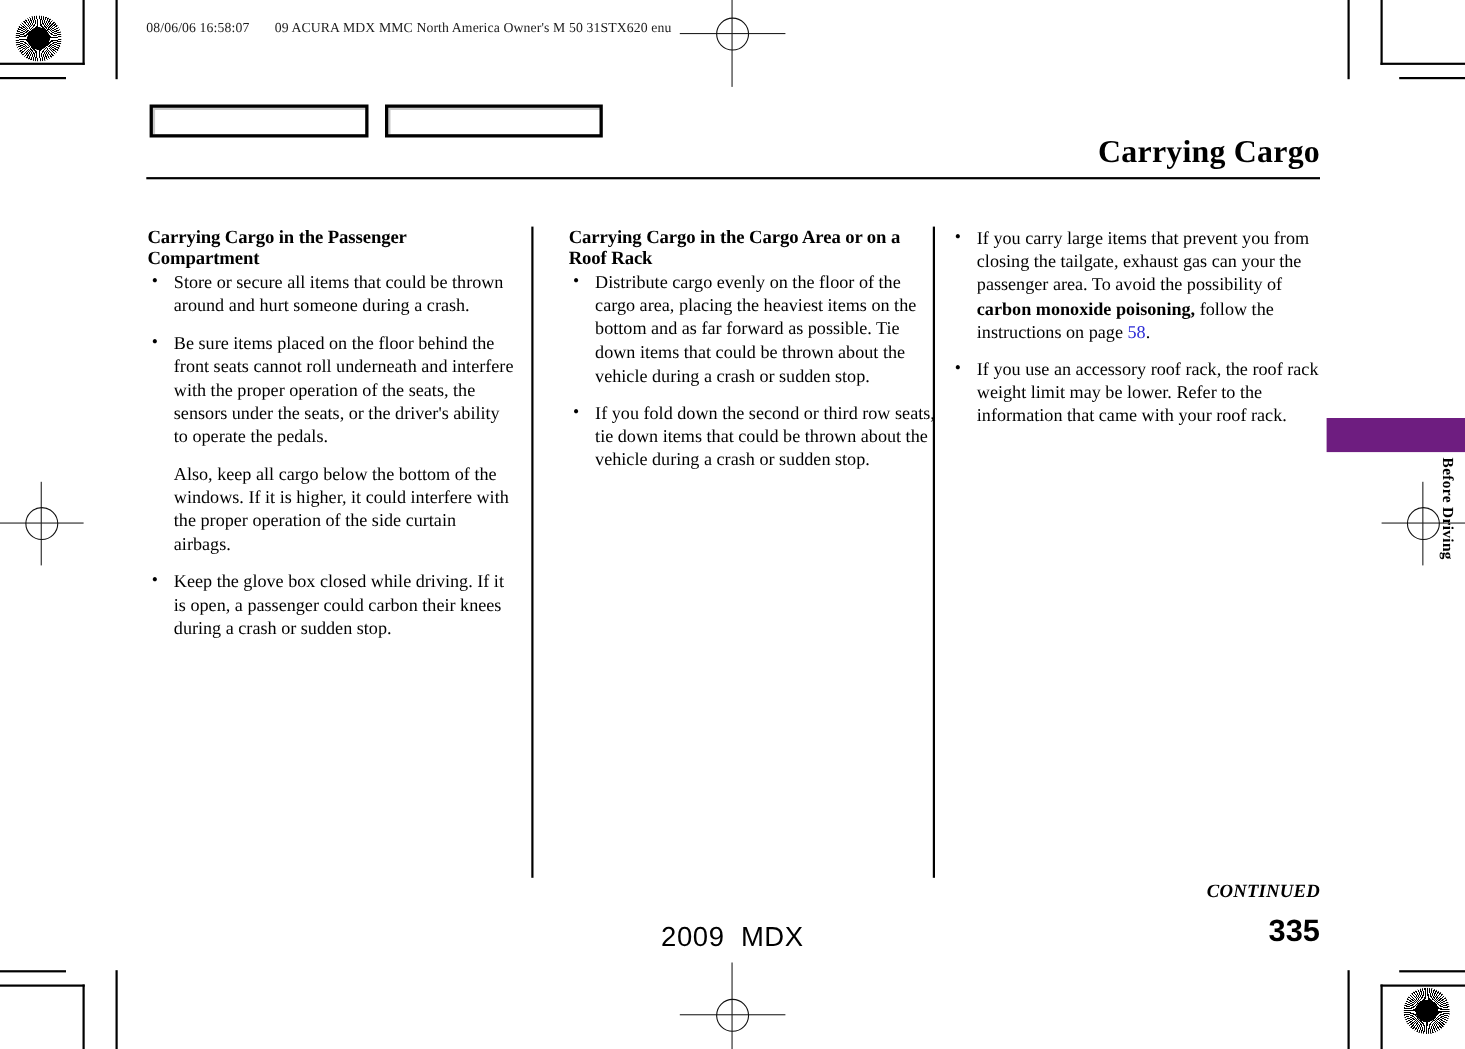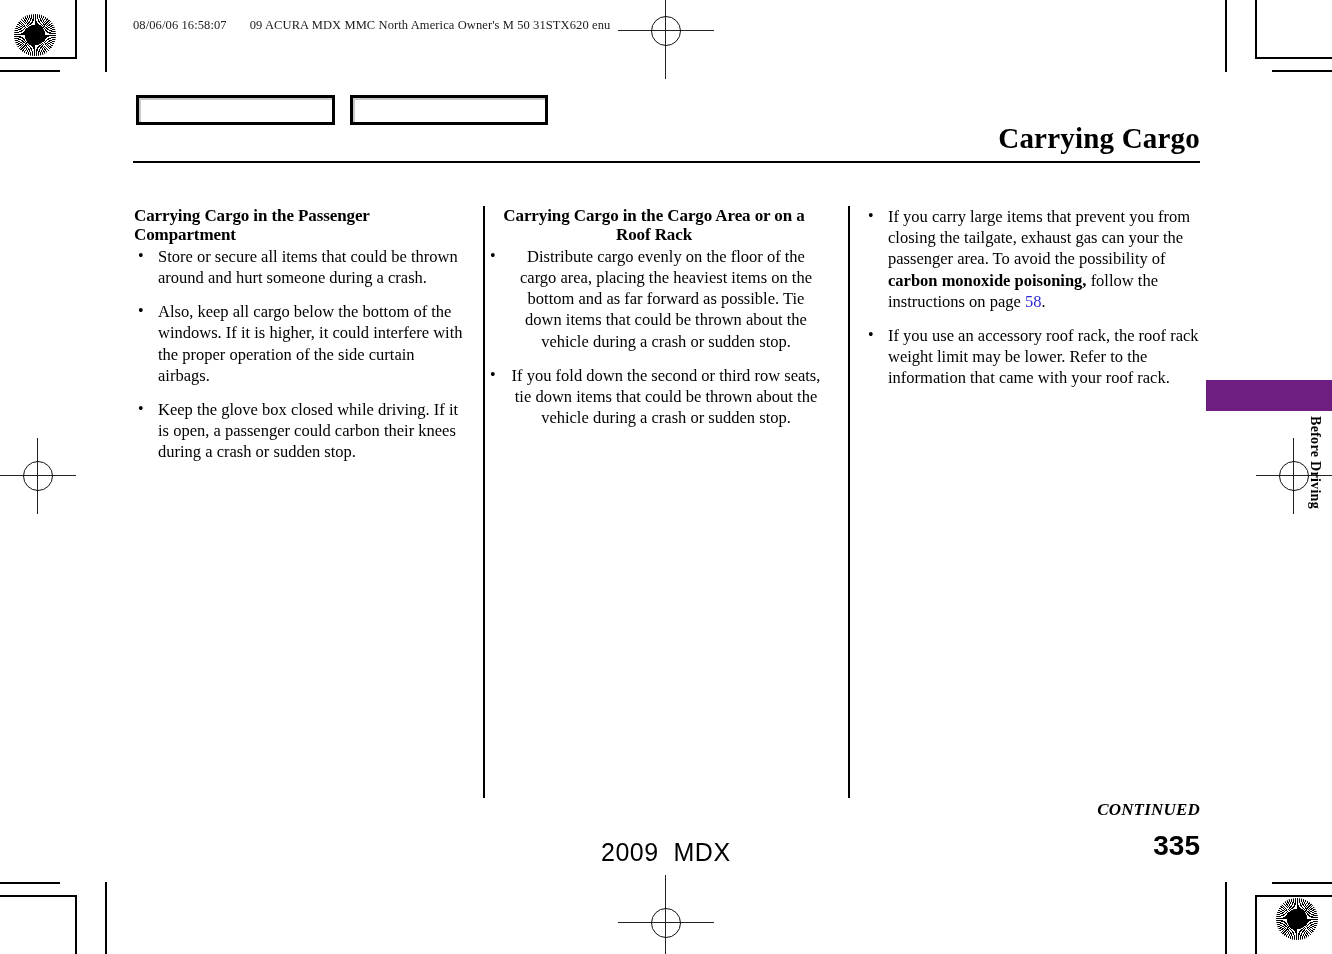--- a/index.html
+++ b/index.html
@@ -98,21 +98,21 @@
     width: 1067px; height: 600px;
   }
   .col {
     position: absolute;
     top: 0;
     width: 336px;
     font-size: 16.5px;
     line-height: 1.285;
   }
   .col-1 { left: 1px; }
-  .col-2 { left: 353px; text-align: center; }
+  .col-2 { left: 384px; }
   .col-3 { left: 731px; }
 
   .col-divider {
     position: absolute;
     top: 0px; width: 2px; height: 592px;
     background: #000;
   }
   .div-1 { left: 350px; }
   .div-2 { left: 715px; }
 
@@ -249,20 +249,21 @@
 
   <div class="col col-1">
     <h2 class="sec-head">Carrying Cargo in the Passenger Compartment</h2>
     <ul class="bullets">
       <li>
         <span class="dot">•</span>
         <span>Store or secure all items that could be thrown around and hurt someone during a crash.</span>
       </li>
       <li>
         <span class="dot">•</span>
+        <span>Be sure items placed on the floor behind the front seats cannot roll underneath and interfere with the proper operation of the seats, the sensors under the seats, or the driver's ability to operate the pedals.</span>
         <p class="cont">Also, keep all cargo below the bottom of the windows. If it is higher, it could interfere with the proper operation of the side curtain airbags.</p>
       </li>
       <li>
         <span class="dot">•</span>
         <span>Keep the glove box closed while driving. If it is open, a passenger could carbon their knees during a crash or sudden stop.</span>
       </li>
     </ul>
   </div>
 
   <div class="col col-2">

